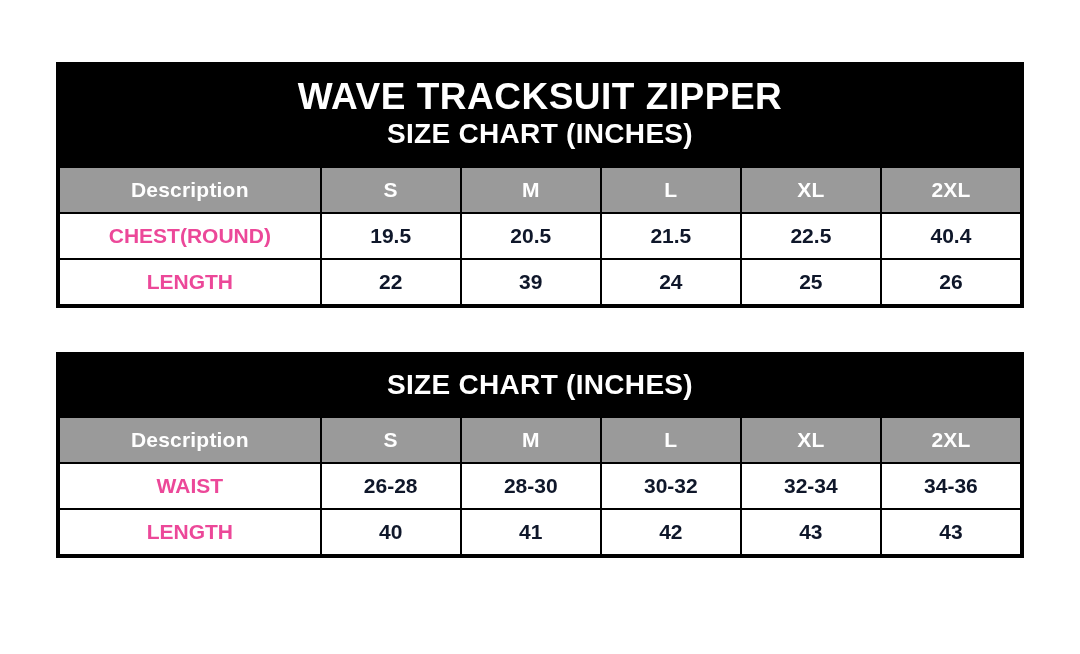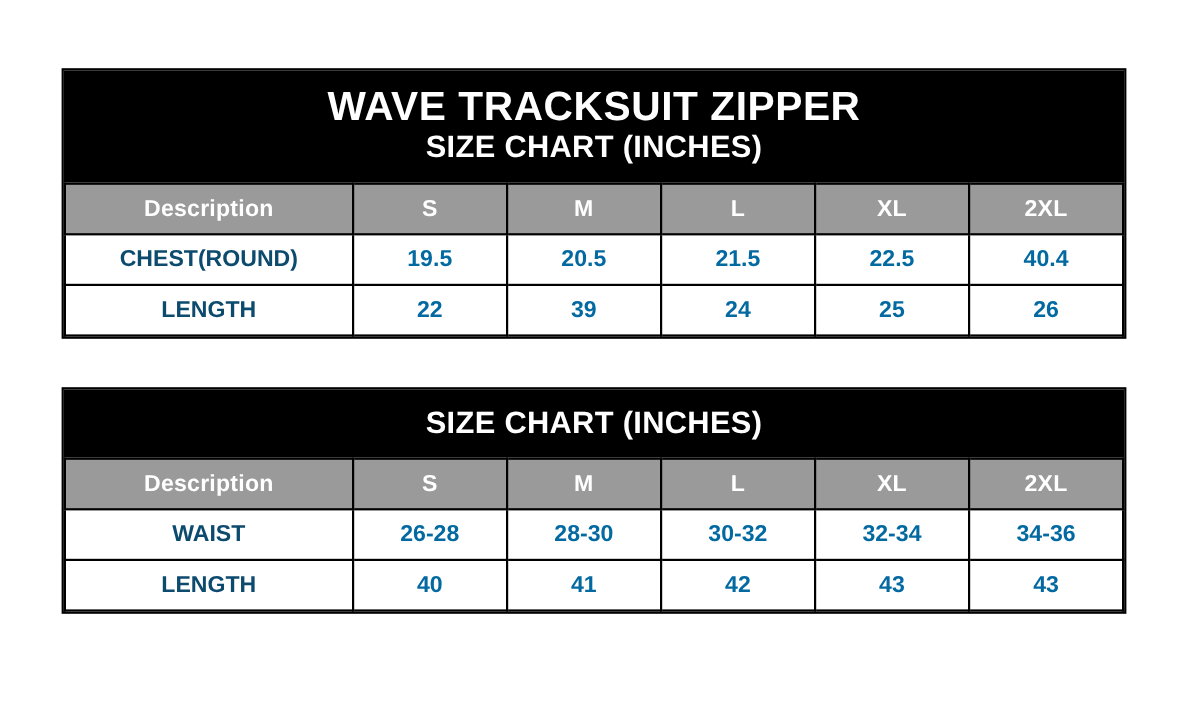--- a/index.html
+++ b/index.html
@@ -75,26 +75,26 @@
     font-size: 21px;
     letter-spacing: 0.2px;
     text-align: center;
   }
   table.size-table thead th.desc-col {
     font-size: 21px;
   }
   table.size-table td.row-label {
     font-size: 21px;
     font-weight: bold;
-    color: #0c4a6e;
+    color: #ec4899;
   }
   table.size-table td.value {
     font-size: 21px;
     font-weight: bold;
-    color: #0369a1;
+    color: #0f172a;
   }
   col.c-desc { width: 27.2%; }
   col.c-size { width: 14.56%; }
 </style>
 </head>
 <body>
 
 <div class="page">
 
   <div class="chart-block first">

